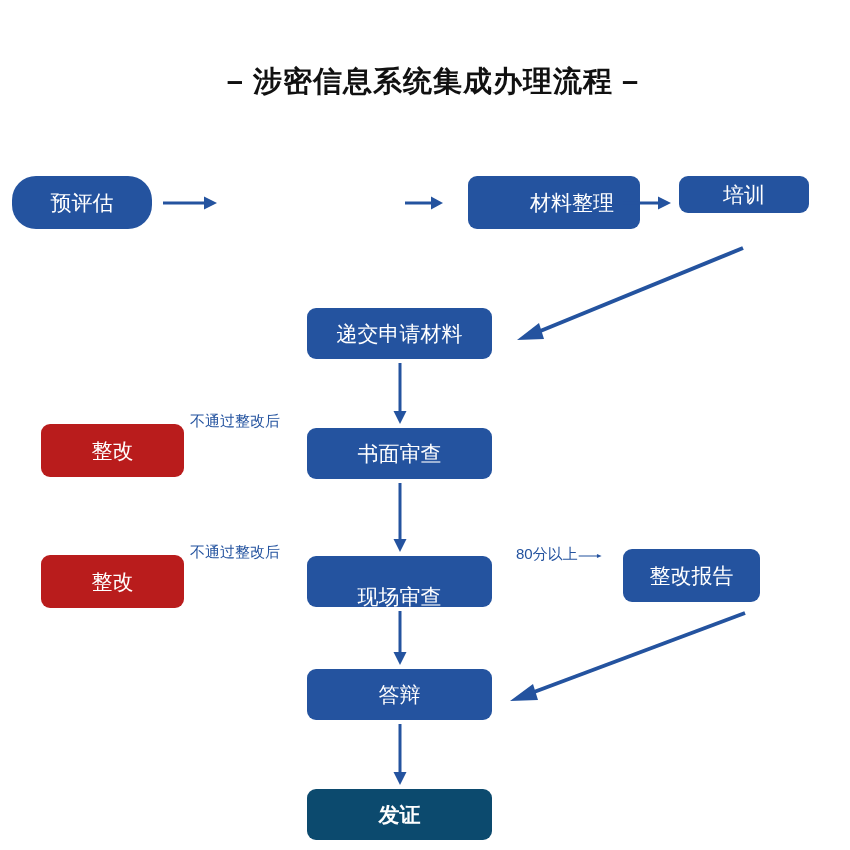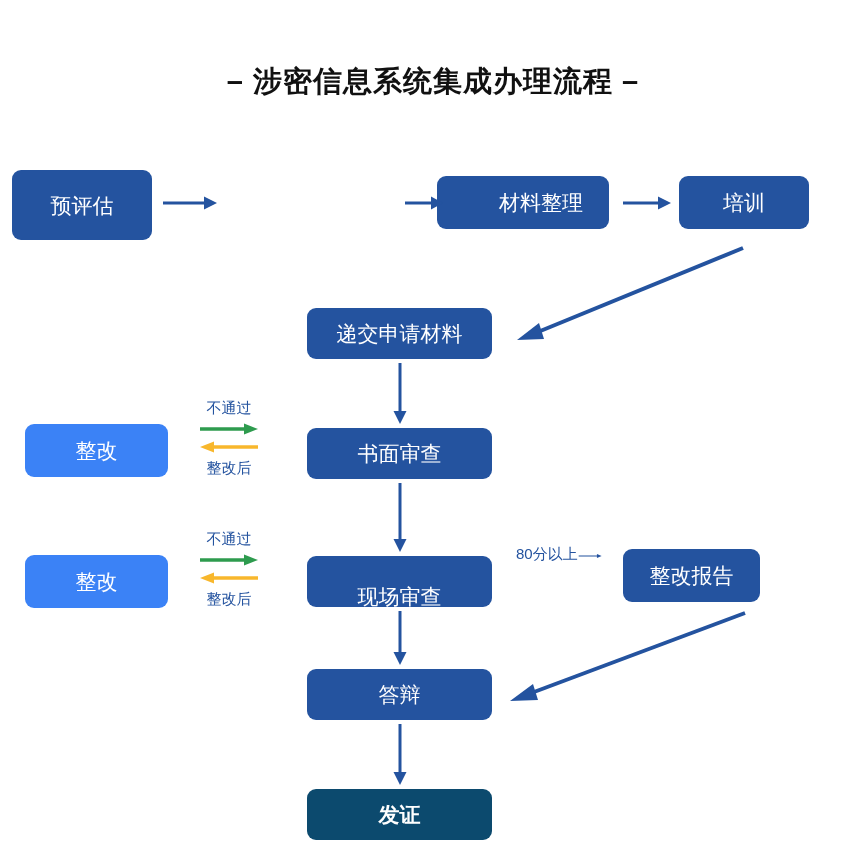--- a/index.html
+++ b/index.html
@@ -40,21 +40,21 @@
     align-items: center;
     justify-content: center;
     border-radius: 9px;
     color: #ffffff;
     font-size: 21px;
     line-height: 1;
     white-space: nowrap;
     box-sizing: border-box;
   }
   .node.blue   { background: #24539F; }
-  .node.orange { background: #3b82f6; }
+  .node.orange { background: #b91c1c; margin-left: 16px; }
   .node.green  { background: #0c4a6e; font-weight: bold; }
   .node.bold   { font-weight: normal; }
 
   
   .h-arrow {
     position: absolute;
     height: 18px;
     display: block;
   }
   .v-arrow {
@@ -64,21 +64,21 @@
   .diag-arrow {
     position: absolute;
     display: block;
   }
 
   
   .loop {
     position: absolute;
     width: 78px;
     display: flex;
-    flex-direction: column;
+    flex-direction: row;
     align-items: center;
   }
   .loop-label {
     font-size: 15px;
     color: #24539F;
     line-height: 1.1;
     white-space: nowrap;
   }
   .loop-arrows {
     margin: 5px 0 4px 0;
@@ -99,30 +99,30 @@
     margin-bottom: 4px;
   }
 </style>
 </head>
 <body>
 
 <div id="canvas">
 
   <div class="page-title">– 涉密信息系统集成办理流程 –</div>
 
-  <div class="node blue" style="left:12px; top:170px; width:140px; height:70px;">
+  <div class="node blue" style="left:12px; top:176px; width:140px; height:53px;border-radius:24px;">
     <span>预评估</span>
   </div>
 
 
-  <div class="node blue" style="left:437px; top:176px; width:172px; height:53px;padding-left:36px;">
+  <div class="node blue" style="left:468px; top:176px; width:172px; height:53px;padding-left:36px;">
     <span>材料整理</span>
   </div>
 
-  <div class="node blue" style="left:679px; top:176px; width:130px; height:53px;">
+  <div class="node blue" style="left:679px; top:176px; width:130px; height:37px;">
     <span>培训</span>
   </div>
 
   <svg class="h-arrow" style="left:162px; top:194px; width:56px; height:18px;" viewBox="0 0 56 18">
     <line x1="1" y1="9" x2="44" y2="9" stroke="#24539F" stroke-width="3"></line>
     <polygon points="42,2.5 55,9 42,15.5" fill="#24539F"></polygon>
   </svg>
 
   <svg class="h-arrow" style="left:404px; top:194px; width:40px; height:18px;" viewBox="0 0 40 18">
     <line x1="1" y1="9" x2="29" y2="9" stroke="#24539F" stroke-width="3"></line>

